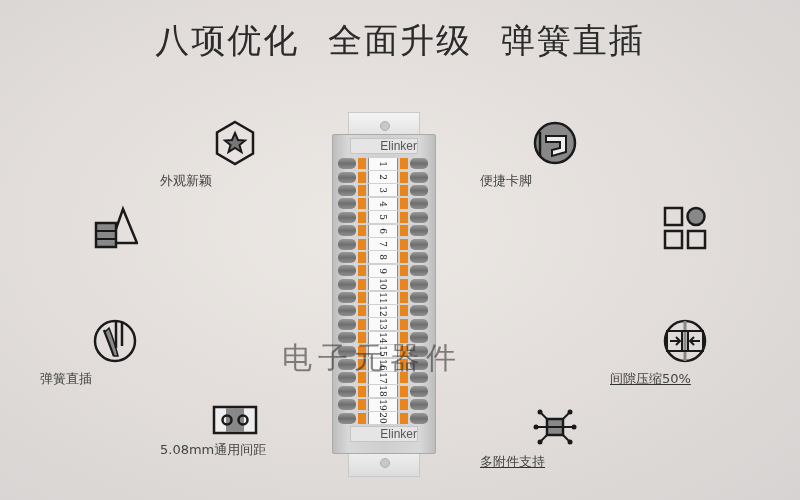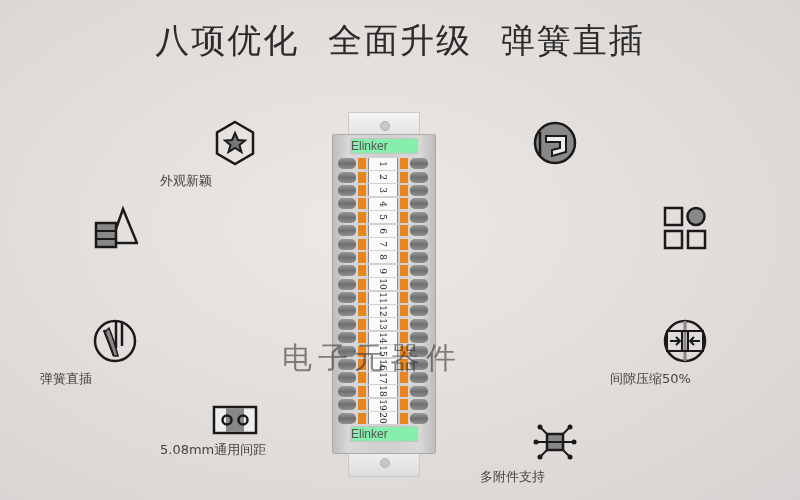--- a/index.html
+++ b/index.html
@@ -37,22 +37,22 @@
   }
   .rail-top .hole { top: 8px; }
   .rail-bottom .hole { bottom: 8px; }
   .housing {
     position: absolute; left: 2px; top: 22px; width: 104px; height: 320px;
     background: linear-gradient(90deg, #bdbdbd, #d8d8d8 15%, #cfcfcf 50%, #d8d8d8 85%, #bdbdbd);
     border: 1px solid #aaa; border-radius: 2px;
   }
   .brand {
     position: absolute; left: 20px; width: 68px; height: 16px;
-    background: #86efac; border: 1px solid #c4c4c4;
-    font-size: 12px; color: #555; text-align: left; line-height: 14px;
+    background: #e5e5e5; border: 1px solid #c4c4c4;
+    font-size: 12px; color: #555; text-align: right; line-height: 14px;
     font-family: "Liberation Sans", sans-serif;
   }
   .brand.top { top: 26px; }
   .brand.bottom { top: 314px; }
   .rows { position: absolute; left: 8px; top: 45px; width: 92px; }
   .row { display: flex; align-items: center; height: 13.4px; }
   .screw {
     width: 18px; height: 11px; border-radius: 5px;
     background: linear-gradient(#9a9a9a, #6f6f6f 50%, #8f8f8f);
   }
@@ -117,45 +117,46 @@
   </svg>
   <div class="label">5.08mm通用间距</div>
 </div>
 
 <div class="feature" style="left:480px; top:120px;">
   <svg class="icon" viewBox="0 0 46 46">
     <circle cx="23" cy="23" r="20" fill="#888" stroke="#1a1a1a" stroke-width="2.5"></circle>
     <path d="M8 12 L8 36" stroke="#1a1a1a" stroke-width="2.5" fill="none"></path>
     <path d="M14 16 L34 16 L34 32 L20 36 L20 30 L28 28 L28 22 L14 22 Z" fill="#eee" stroke="#1a1a1a" stroke-width="2"></path>
   </svg>
+  <div class="label">便捷卡脚</div>
 </div>
 
 <div class="feature" style="left:610px; top:205px;">
   <svg class="icon" viewBox="0 0 46 46">
     <rect x="3" y="3" width="17" height="17" fill="none" stroke="#1a1a1a" stroke-width="2.5"></rect>
     <circle cx="34" cy="11.5" r="8.5" fill="#888" stroke="#1a1a1a" stroke-width="2.5"></circle>
     <rect x="3" y="26" width="17" height="17" fill="none" stroke="#1a1a1a" stroke-width="2.5"></rect>
     <rect x="26" y="26" width="17" height="17" fill="none" stroke="#1a1a1a" stroke-width="2.5"></rect>
   </svg>
 </div>
 
-<div class="feature" style="left:610px; top:318px;">
+<div class="feature" style="left:610px; top:318px;text-decoration:underline;">
   <svg class="icon" viewBox="0 0 46 46">
     <circle cx="23" cy="23" r="20" fill="none" stroke="#1a1a1a" stroke-width="2.5"></circle>
     <line x1="23" y1="3" x2="23" y2="43" stroke="#888" stroke-width="3"></line>
     <rect x="5" y="13" width="36" height="20" fill="none" stroke="#1a1a1a" stroke-width="2"></rect>
     <line x1="20" y1="13" x2="20" y2="33" stroke="#1a1a1a" stroke-width="2"></line>
     <line x1="26" y1="13" x2="26" y2="33" stroke="#1a1a1a" stroke-width="2"></line>
     <path d="M8 23 L18 23 M14 19 L18 23 L14 27" fill="none" stroke="#1a1a1a" stroke-width="2"></path>
     <path d="M38 23 L28 23 M32 19 L28 23 L32 27" fill="none" stroke="#1a1a1a" stroke-width="2"></path>
   </svg>
   <div class="label">间隙压缩50%</div>
 </div>
 
-<div class="feature" style="left:480px; top:422px;">
+<div class="feature" style="left:480px; top:407px;text-decoration:underline;">
   <svg class="icon" viewBox="0 0 46 40" style="height:40px;">
     <rect x="15" y="12" width="16" height="16" fill="#888" stroke="#1a1a1a" stroke-width="2.5"></rect>
     <line x1="15" y1="12" x2="8" y2="5" stroke="#1a1a1a" stroke-width="2"></line>
     <line x1="31" y1="12" x2="38" y2="5" stroke="#1a1a1a" stroke-width="2"></line>
     <line x1="15" y1="28" x2="8" y2="35" stroke="#1a1a1a" stroke-width="2"></line>
     <line x1="31" y1="28" x2="38" y2="35" stroke="#1a1a1a" stroke-width="2"></line>
     <line x1="4" y1="20" x2="42" y2="20" stroke="#1a1a1a" stroke-width="2"></line>
     <circle cx="8" cy="5" r="2.5" fill="#1a1a1a"></circle>
     <circle cx="38" cy="5" r="2.5" fill="#1a1a1a"></circle>
     <circle cx="8" cy="35" r="2.5" fill="#1a1a1a"></circle>

